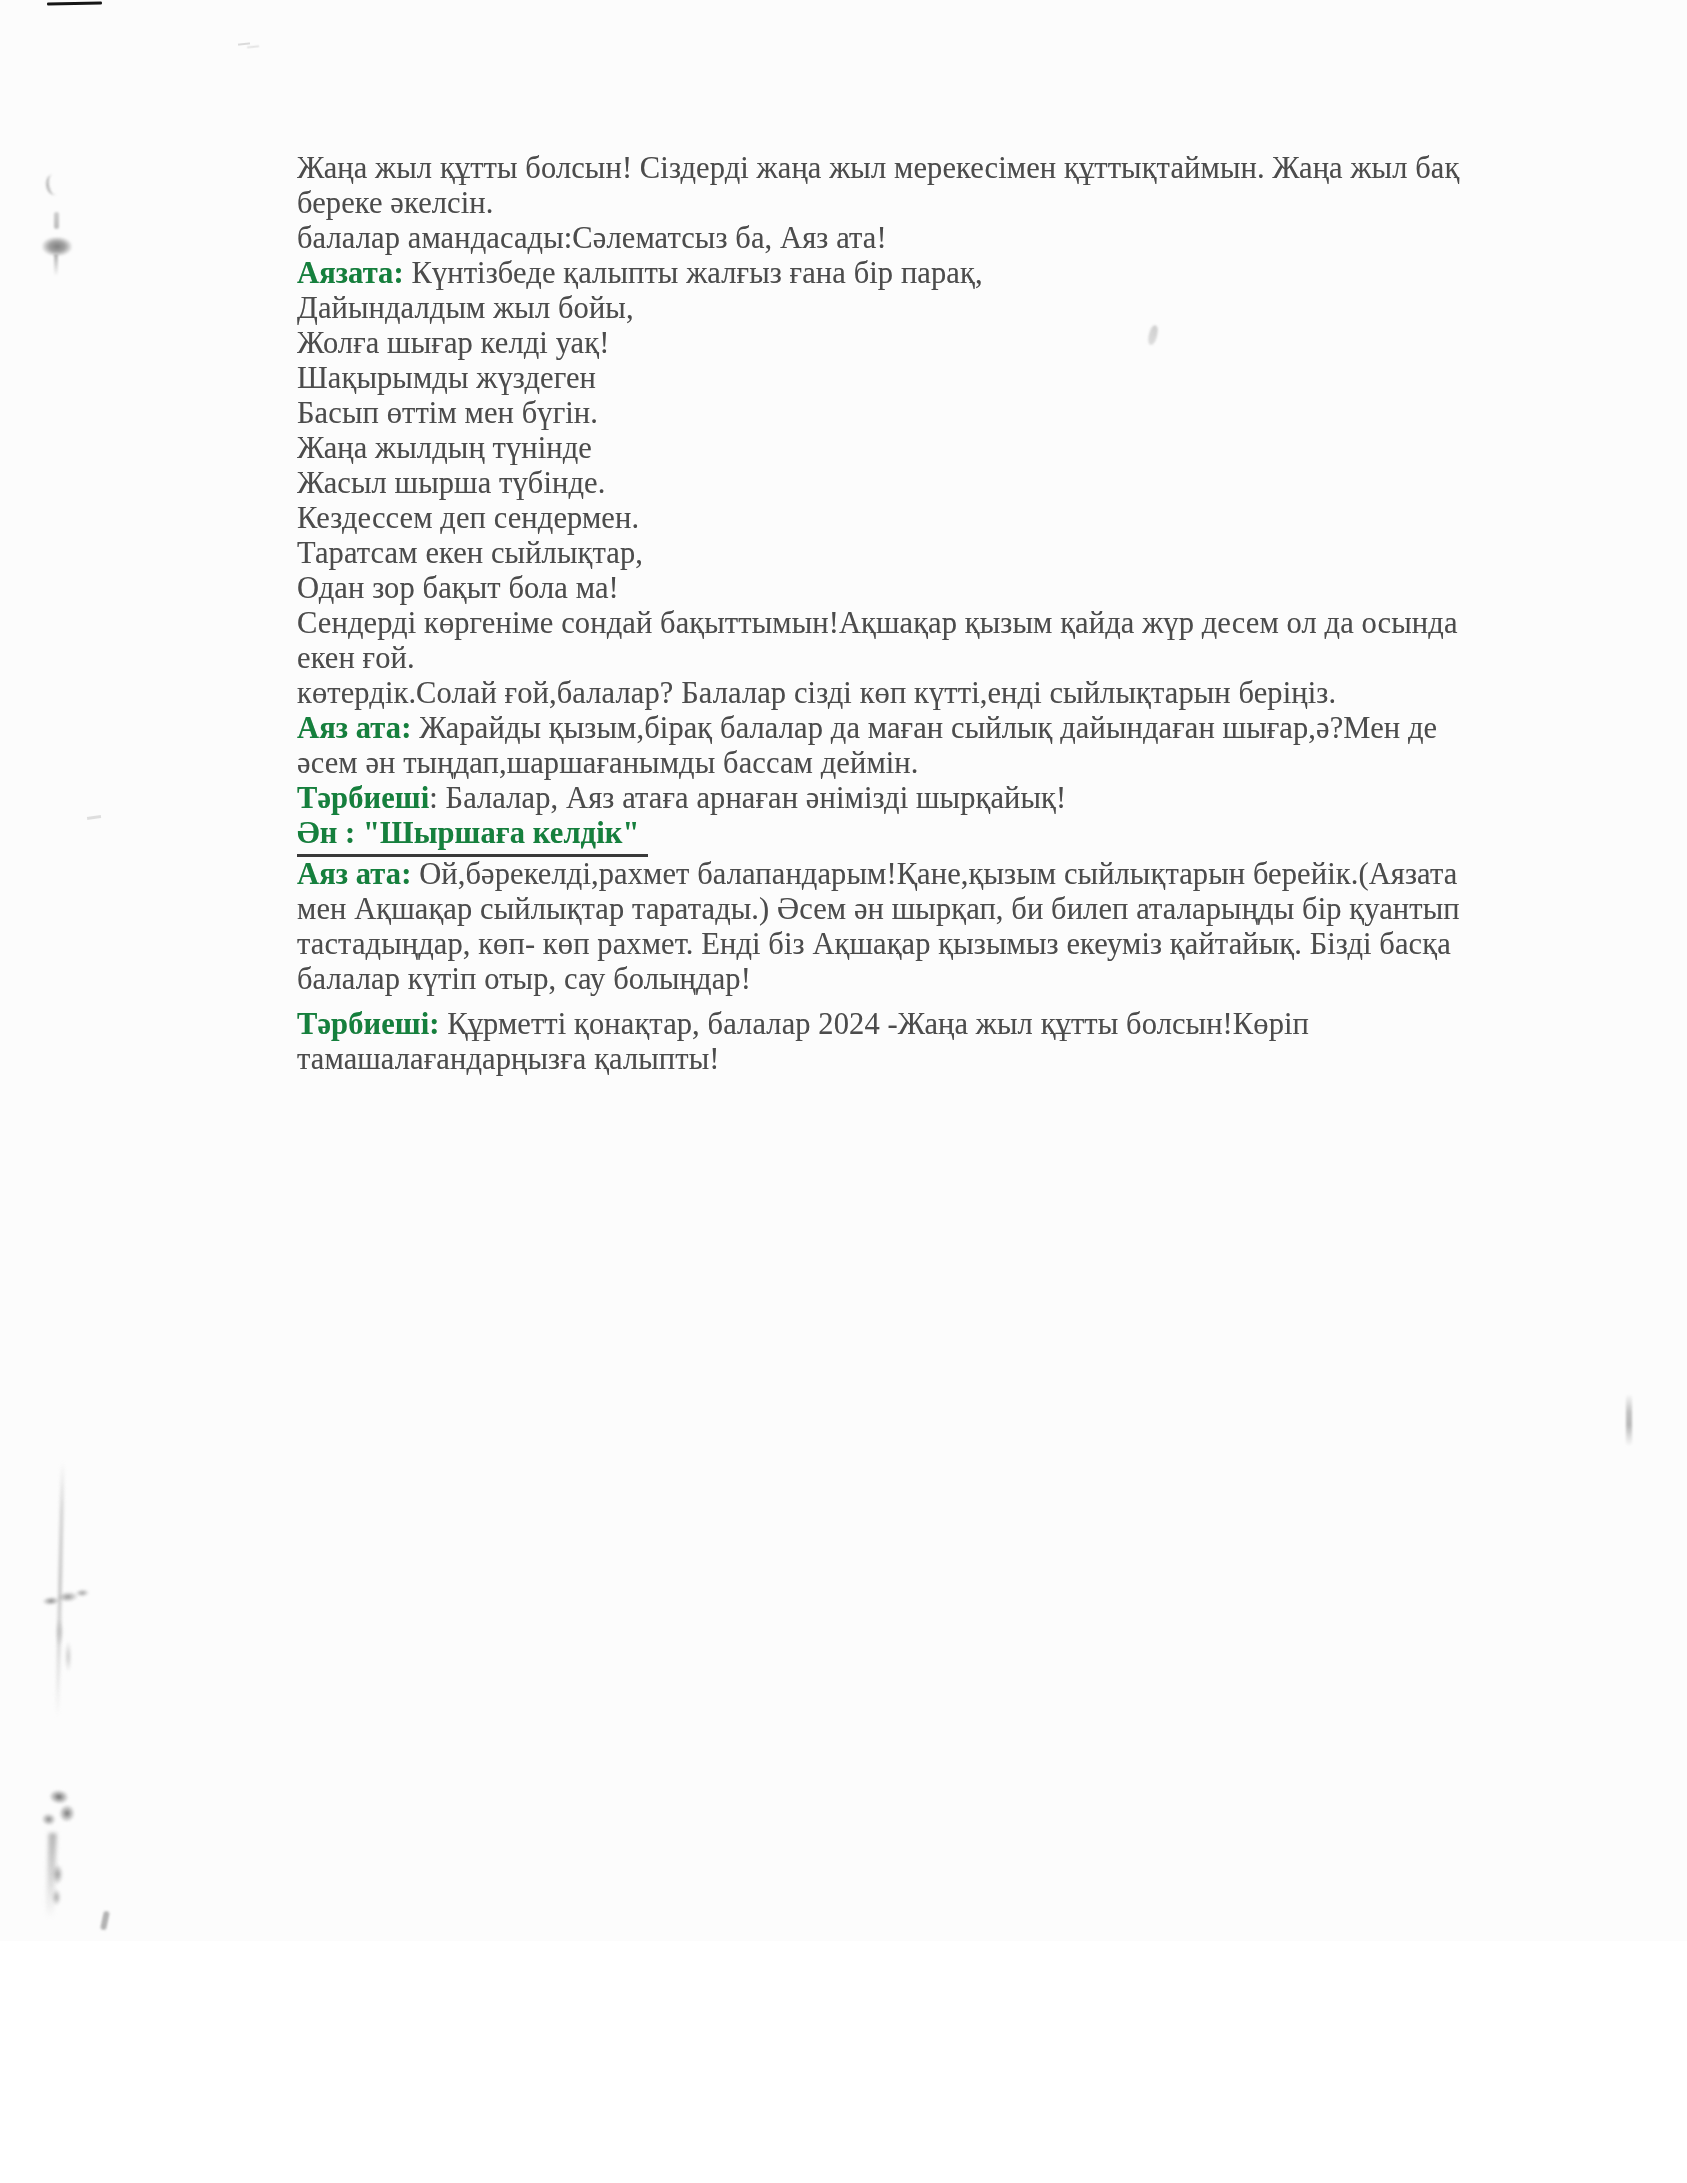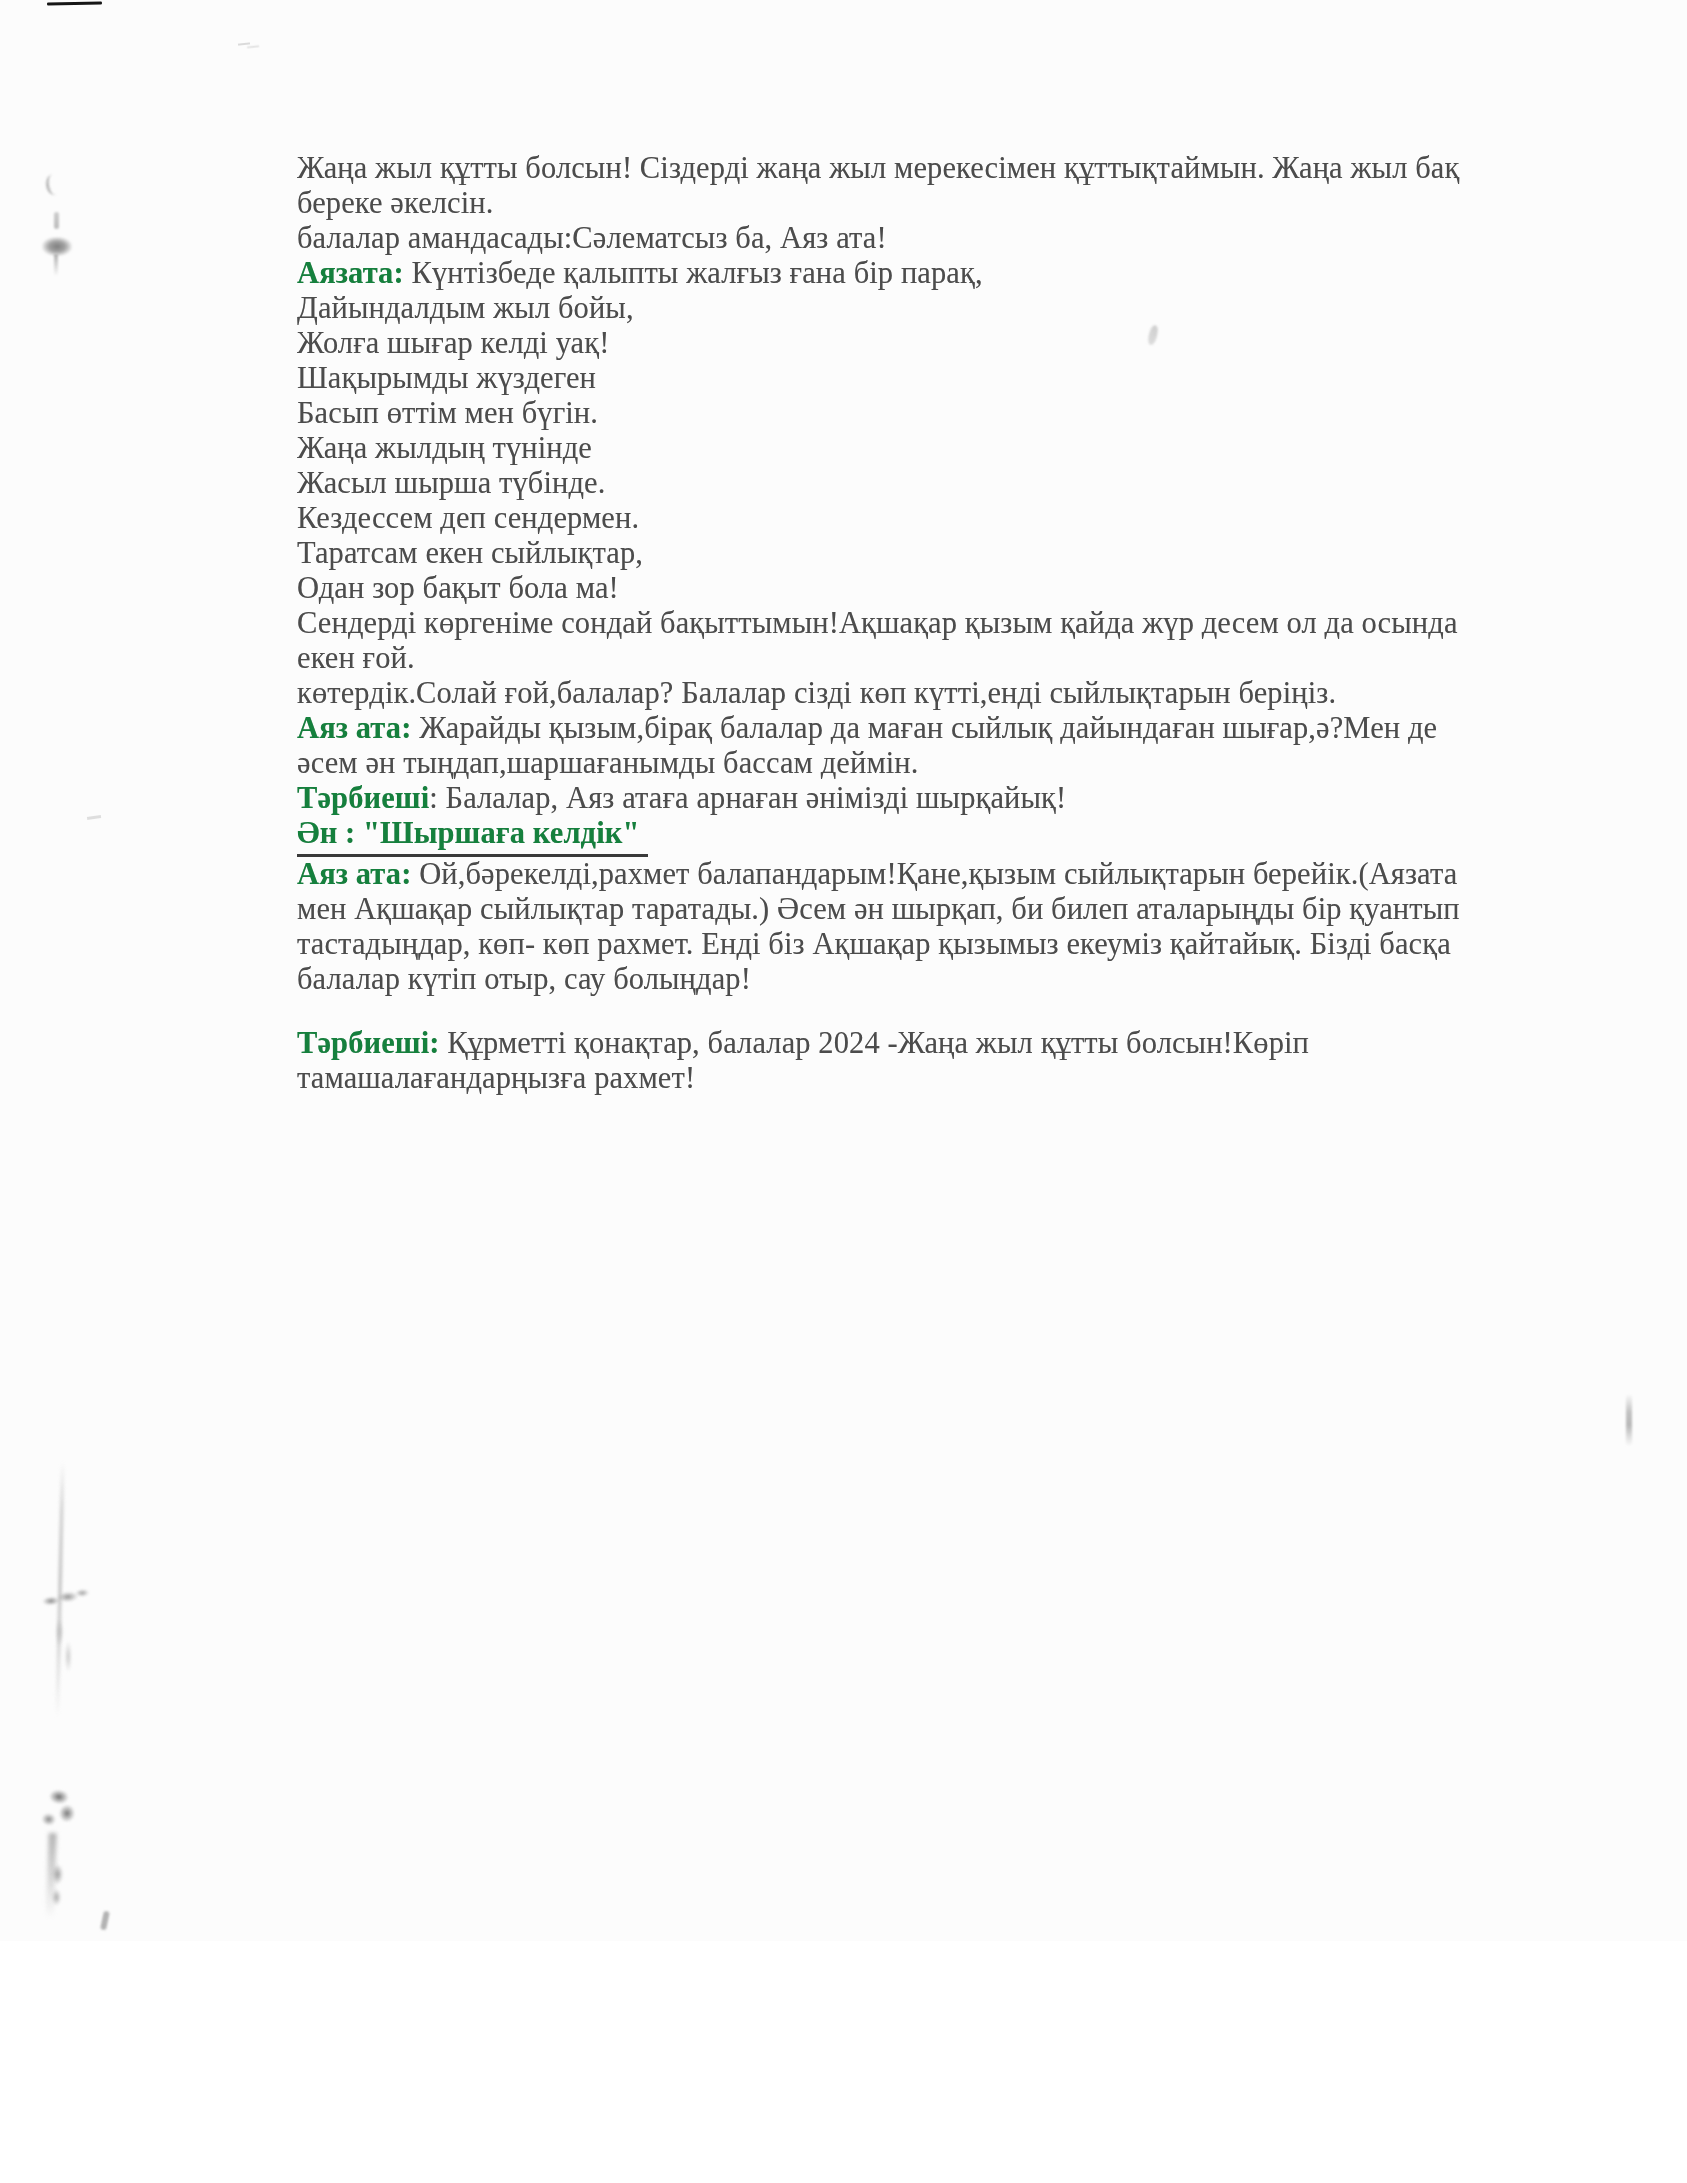--- a/index.html
+++ b/index.html
@@ -16,21 +16,21 @@
     left: 297px;
     top: 151px;
     width: 1213px;
     font-size: 30.5px;
     line-height: 35px;
     color: #4c4c4c;
     text-shadow: 0 0 0.6px rgba(90,90,90,0.35);
     letter-spacing: 0.1px;
   }
   .line { white-space: nowrap; }
-  .line.gap-before { margin-top: 29px; }
+  .line.gap-before { margin-top: 10px; }
   .bold { font-weight: bold; color: #15803d; }
   .underline {
     display: inline-block;
     border-bottom: 3.1px solid #3a3a3a;
     padding-bottom: 2.5px;
     padding-right: 8.7px;
   }
   
   .art { position: absolute; pointer-events: none; }
   .a-topline   { left:47px;   top:1.9px;    width:55px;  height:3.1px;  background:#161616; transform:rotate(-1deg); border-radius:1.2px; }
@@ -113,17 +113,17 @@
       <div class="line"><span>көтердік.Солай ғой,балалар? Балалар сізді көп күтті,енді сыйлықтарын беріңіз.</span></div>
       <div class="line"><span class="bold">Аяз ата:</span><span> Жарайды қызым,бірақ балалар да маған сыйлық дайындаған шығар,ә?Мен де</span></div>
       <div class="line"><span>әсем ән тыңдап,шаршағанымды бассам деймін.</span></div>
       <div class="line"><span class="bold">Тәрбиеші</span><span>: Балалар, Аяз атаға арнаған әнімізді шырқайық!</span></div>
       <div class="line"><span class="bold underline">Ән : "Шыршаға келдік"</span></div>
       <div class="line"><span class="bold">Аяз ата:</span><span> Ой,бәрекелді,рахмет балапандарым!Қане,қызым сыйлықтарын берейік.(Аязата</span></div>
       <div class="line"><span>мен Ақшақар сыйлықтар таратады.) Әсем ән шырқап, би билеп аталарыңды бір қуантып</span></div>
       <div class="line"><span>тастадыңдар, көп- көп рахмет. Енді біз Ақшақар қызымыз екеуміз қайтайық. Бізді басқа</span></div>
       <div class="line"><span>балалар күтіп отыр, сау болыңдар!</span></div>
       <div class="line gap-before"><span class="bold">Тәрбиеші:</span><span> Құрметті қонақтар, балалар 2024 -Жаңа жыл құтты болсын!Көріп</span></div>
-      <div class="line"><span>тамашалағандарңызға рахмет!</span></div>
+      <div class="line"><span>тамашалағандарңызға қалыпты!</span></div>
     </div>
 
 </div>
 
 
 </body></html>

